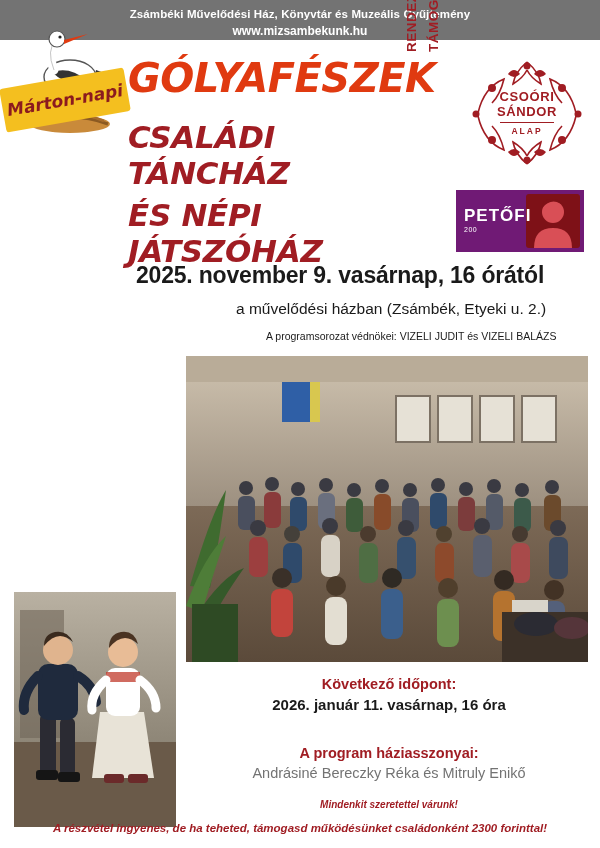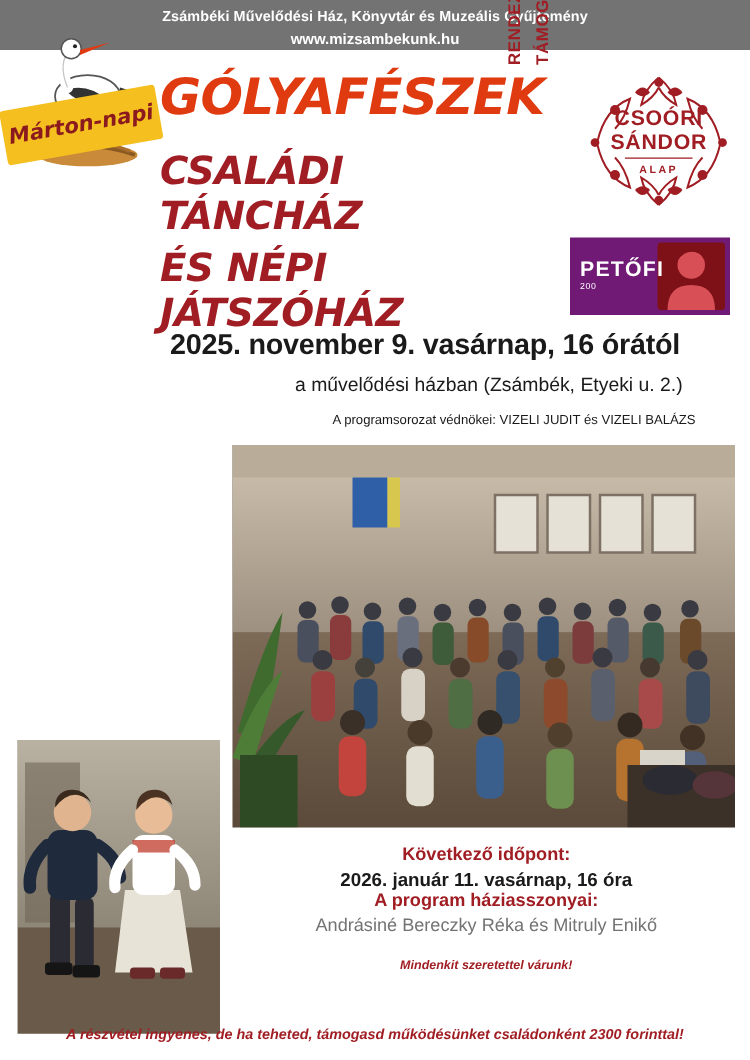--- a/index.html
+++ b/index.html
@@ -142,21 +142,21 @@
   .csoori-inner {
     position: absolute;
     left: 0; top: 0;
     width: 118px; height: 110px;
     display: flex;
     flex-direction: column;
     align-items: center;
     justify-content: center;
   }
   .csoori-inner .c1 {
-    font-size: 17px; font-weight: bold; color: #a01d23; line-height: 1.1;
+    font-size: 13px; font-weight: bold; color: #a01d23; line-height: 1.1;
     letter-spacing: 0.6px;
   }
   .csoori-inner .c2 {
     font-size: 8.5px; font-weight: bold; color: #a01d23; letter-spacing: 2px;
     margin-top: 3px;
     text-align: center;
   }
   .csoori-line {
     width: 54px; height: 1px; background: #a01d23; margin: 3px 0 0 0;
   }
@@ -259,21 +259,21 @@
     width: 398px;
     text-align: center;
   }
   .b-line1 {
     font-size: 14.5px; font-weight: bold; color: #a01d23;
   }
   .b-line2 {
     font-size: 15px; font-weight: bold; color: #1a1a1a; margin-top: 4px;
   }
   .b-line3 {
-    font-size: 14.5px; font-weight: bold; color: #a01d23; margin-top: 0;
+    font-size: 14.5px; font-weight: bold; color: #a01d23; margin-top: 32px;
   }
   .b-line4 {
     font-size: 14.5px; color: #737373; margin-top: 4px;
   }
   .b-line5 {
     font-size: 10px; font-style: italic; font-weight: bold; color: #a01d23; margin-top: 18px;
   }
 
   
   .footer {

